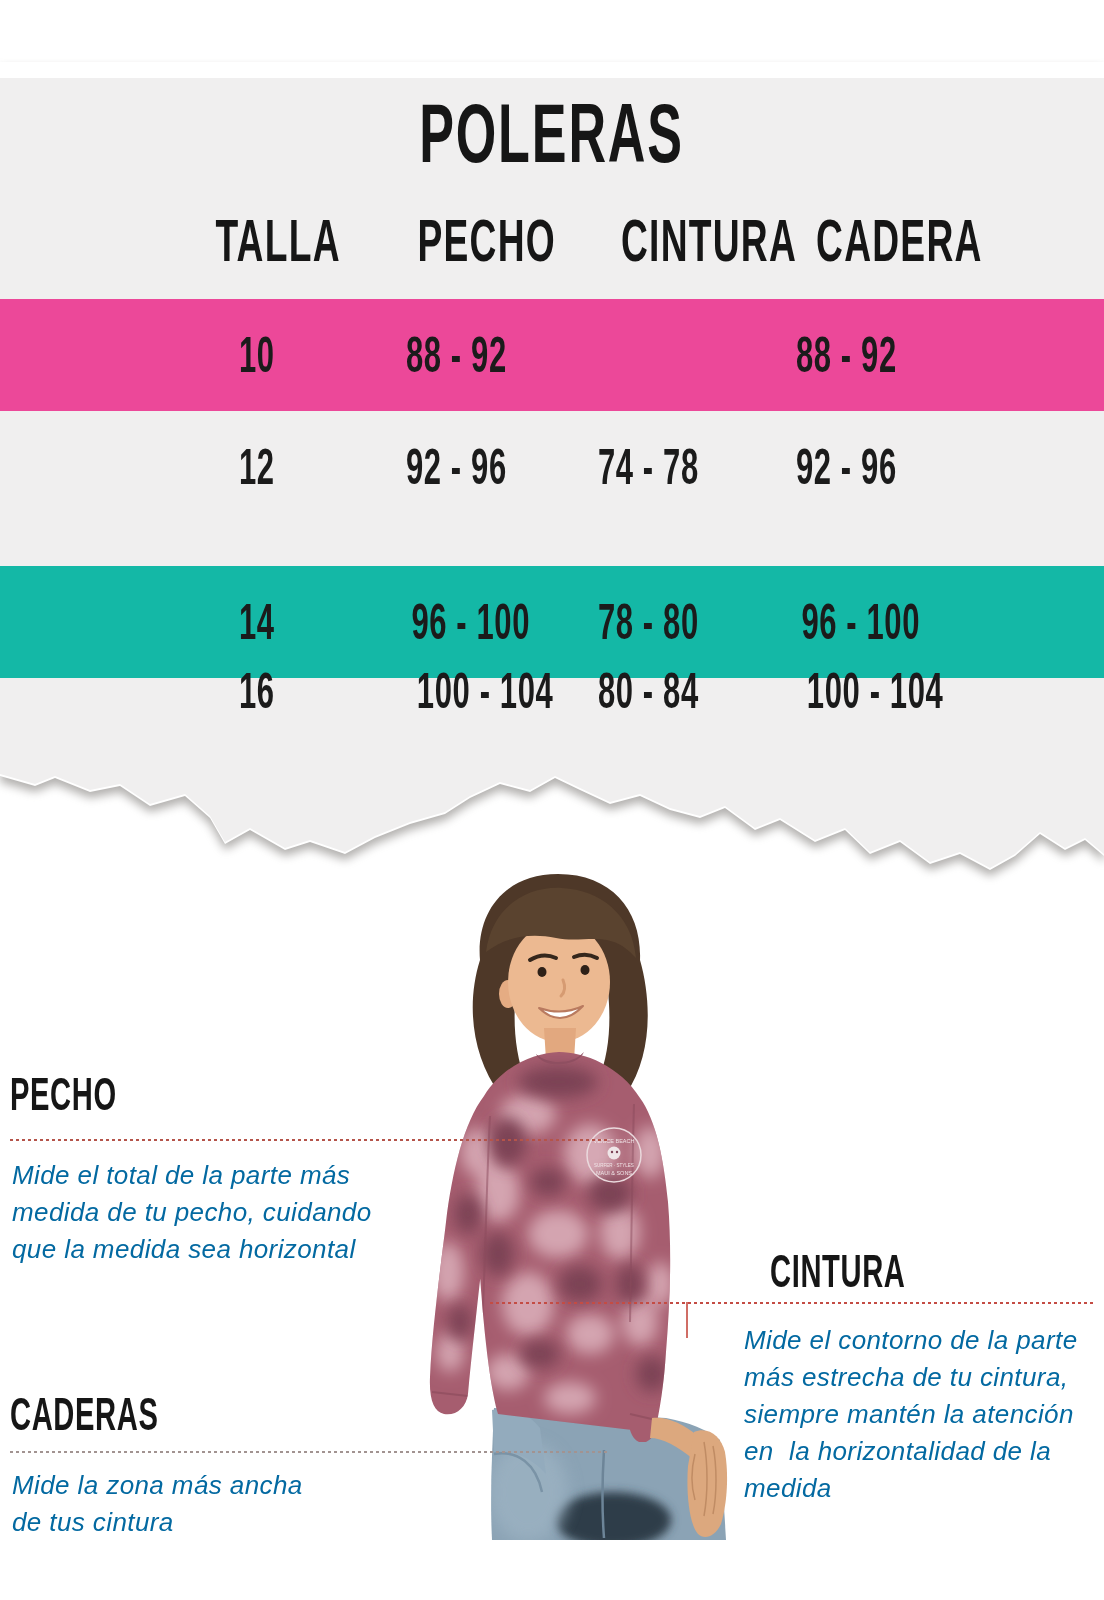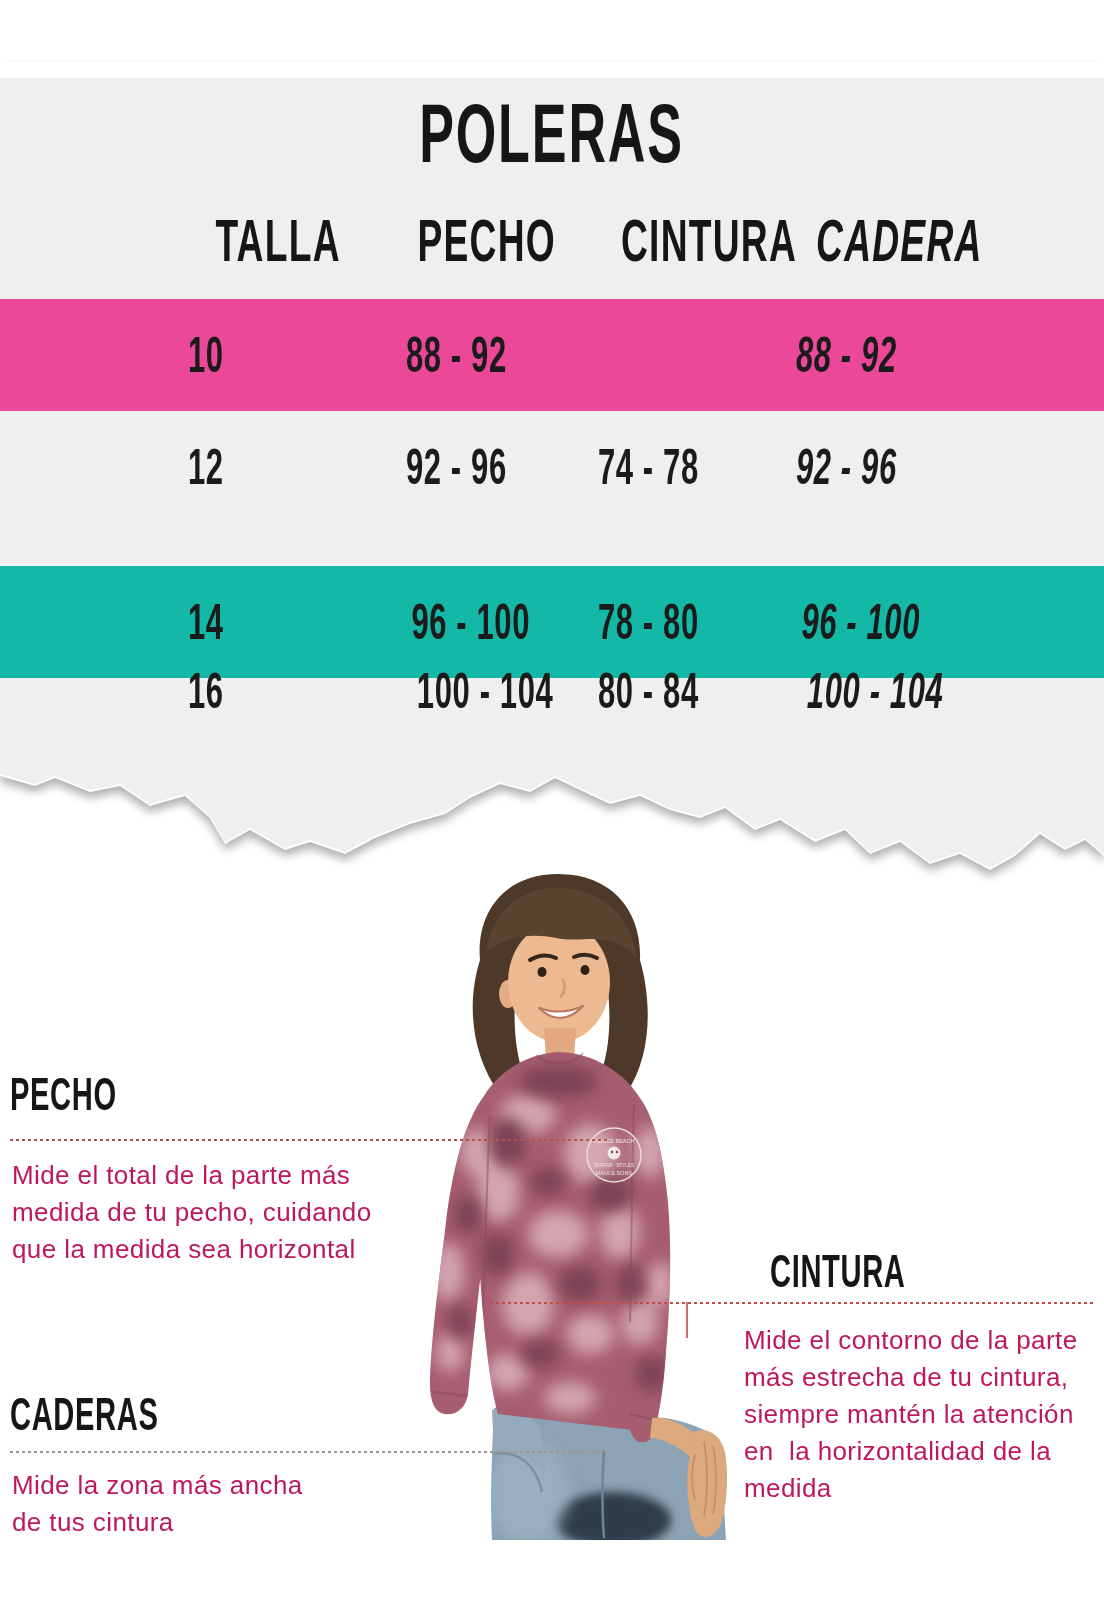--- a/index.html
+++ b/index.html
@@ -25,36 +25,36 @@
     clip-path:polygon(0 0,1104px 0,1104px 776px,1085px 760px,1065px 770px,1040px 754px,1015px 776px,990px 790px,960px 774px,930px 784px,900px 762px,870px 774px,845px 750px,815px 762px,780px 740px,755px 750px,725px 728px,700px 738px,670px 730px,640px 716px,610px 724px,580px 710px,555px 698px,530px 712px,500px 704px,470px 718px,445px 734px,410px 744px,375px 758px,345px 774px,310px 762px,285px 770px,250px 750px,225px 764px,210px 738px,185px 716px,150px 726px,120px 706px,90px 712px,55px 698px,35px 706px,0 696px);
   }
 
   .cond{display:inline-block;font-weight:700;color:#161616;transform:scaleX(.62);transform-origin:center center;white-space:nowrap;}
   .cond-left{transform-origin:left center;}
 
   #panel-title{left:0;top:15px;width:1104px;height:80px;line-height:80px;text-align:center;}
   #panel-title .cond{font-size:84px;letter-spacing:3px;}
 
   .trow{left:0;width:1104px;display:flex;}
-  .tcell{position:absolute;text-align:left;}
+  .tcell{position:absolute;text-align:center;}
   .c1{left:177px;width:160px;} .c2{left:375px;width:160px;}
-  .c3{left:567px;width:160px;} .c4{left:765px;width:160px;font-style:italic;}
+  .c3{left:567px;width:160px;} .c4{left:765px;width:160px;}
   #thead{top:128px;height:70px;line-height:70px;}
   #thead .cond{font-size:60px;letter-spacing:2px;}
   .drow{height:112px;line-height:112px;}
   .drow .cond{font-size:50px;letter-spacing:1px;color:#1b1b1b;}
   #row-0{top:221px;background:#ec4899;padding-left:44px;}
   #row-1{top:333px;}
   #row-2{top:445px;background:#14b8a6;margin-top:43px;}
   #row-3{top:557px;}
 
   
   .gtitle{z-index:5;height:48px;line-height:48px;}
   .gtitle .cond{font-size:47px;letter-spacing:1px;}
-  .para{z-index:5;color:#be185d;font-size:26px;line-height:37px;letter-spacing:.4px;}
+  .para{z-index:5;color:#0369a1;font-size:26px;line-height:37px;letter-spacing:.4px;font-style:italic;}
   .para span{display:block;white-space:pre;}
 
   #pecho-title{left:10px;top:1070px;}
   #pecho-para{left:12px;top:1157px;}
   #caderas-title{left:10px;top:1390px;}
   #caderas-para{left:12px;top:1467px;}
   #cintura-title{left:770px;top:1247px;}
   #cintura-para{left:744px;top:1322px;}
 
   

